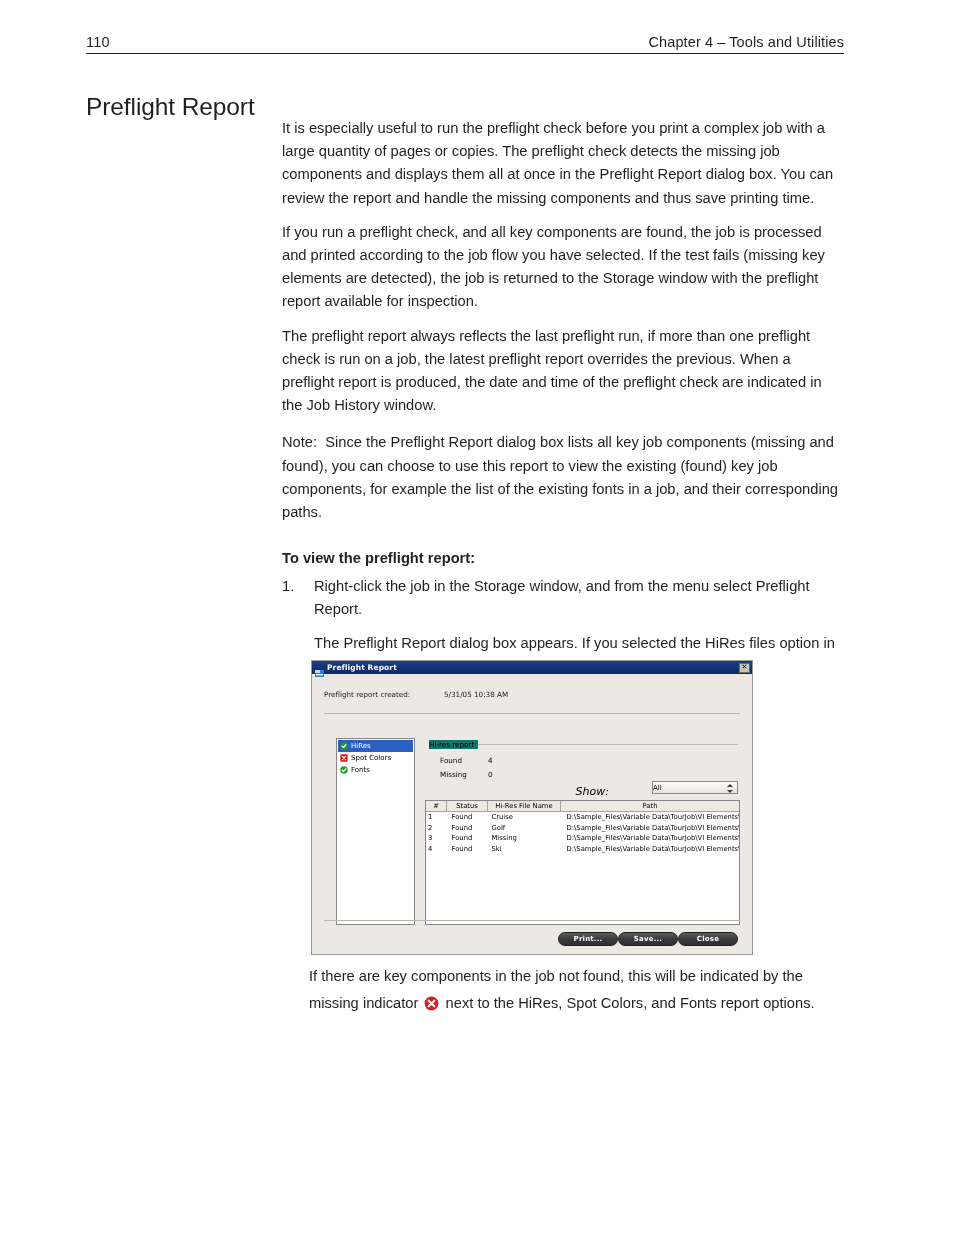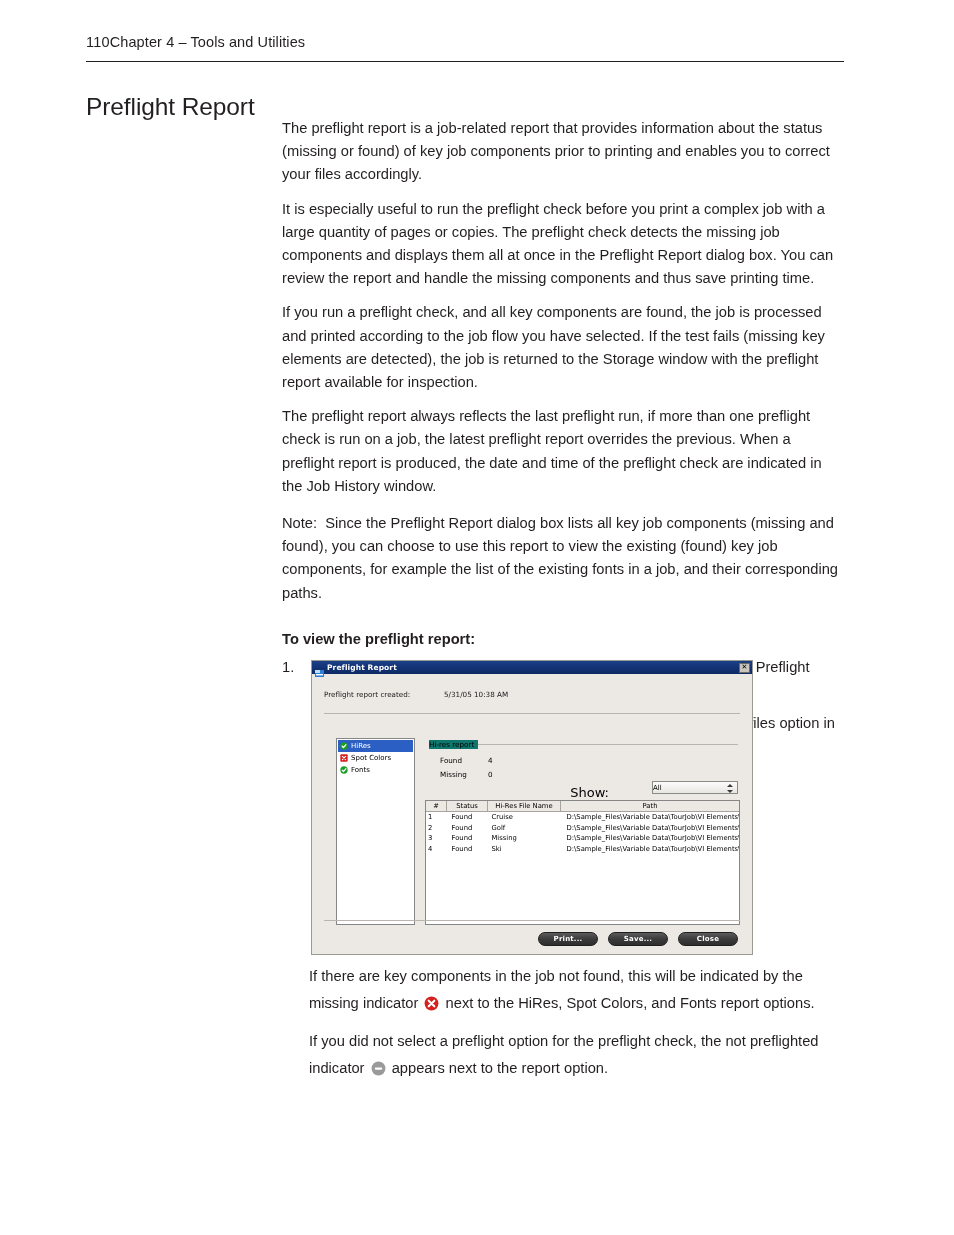--- a/index.html
+++ b/index.html
@@ -16,22 +16,23 @@
     overflow: hidden;
   }
 
   
   .page-header {
     position: absolute;
     left: 86px;
     top: 34px;
     width: 758px;
     border-bottom: 1.3px solid #231f20;
-    padding-bottom: 11px;
-    display: flex;
+    padding-bottom: 3px;
+    display: flex;
+    justify-content: space-between;
     align-items: flex-end;
   }
   .page-number {
     font-size: 14.5px;
     color: #231f20;
     letter-spacing: 0.2px;
   }
   .chapter-title {
     font-size: 14.5px;
     color: #231f20;
@@ -227,21 +228,22 @@
     font-size: 7.2px;
   }
   .stat-label { left: 128px; }
   .stat-val { left: 176px; }
   .r1 { top: 82px; }
   .r2 { top: 96px; }
 
   .show-label {
     position: absolute;
     right: 143px; top: 111px;
-    font-size: 13px;
+    font-size: 11px;
+    font-style: italic;
   }
   .show-select {
     position: absolute;
     right: 14px; top: 107px;
     width: 86px; height: 13px;
     background: linear-gradient(to bottom,#fcfcfc 0%, #e8e6e1 100%);
     border: 1px solid #8b8b86;
     box-sizing: border-box;
     display: flex;
     align-items: center;
@@ -313,21 +315,20 @@
   .dlg-footer-sep {
     position: absolute;
     left: 12px; right: 12px; bottom: 33px;
     height: 1px;
     background: #b9b5ad;
   }
   .btn-row {
     position: absolute;
     right: 14px; bottom: 8px;
     display: flex;
-    gap: 10px;
   }
   .pill {
     width: 60px; height: 14px;
     border-radius: 7px;
     background: linear-gradient(to bottom, #5c5c5c 0%, #3b3b3b 50%, #2e2e2e 100%);
     border: 1px solid #1e1e1e;
     color: #ffffff;
     font-size: 7px;
     font-weight: 700;
     display: flex;
@@ -342,21 +343,20 @@
 
 <div class="page-header">
   <span class="page-number">110</span>
   <span class="chapter-title">Chapter 4 – Tools and Utilities</span>
 </div>
 
 <h1 class="section-title">Preflight Report</h1>
 
 <div class="body-col">
 
-  <p class="para">The preflight report is a job-related report that provides information about the status (missing or found) of key job components prior to printing and enables you to correct your files accordingly.</p>
   <p class="para">It is especially useful to run the preflight check before you print a complex job with a large quantity of pages or copies. The preflight check detects the missing job components and displays them all at once in the Preflight Report dialog box. You can review the report and handle the missing components and thus save printing time.</p>
   <p class="para">If you run a preflight check, and all key components are found, the job is processed and printed according to the job flow you have selected. If the test fails (missing key elements are detected), the job is returned to the Storage window with the preflight report available for inspection.</p>
   <p class="para">The preflight report always reflects the last preflight run, if more than one preflight check is run on a job, the latest preflight report overrides the previous. When a preflight report is produced, the date and time of the preflight check are indicated in the Job History window.</p>
 
   <div class="note-block">
     <p class="para"><b>Note:</b>&nbsp; <span>Since the Preflight Report dialog box lists all key job components (missing and found), you can choose to use this report to view the existing (found) key job components, for example the list of the existing fonts in a job, and their corresponding paths.</span></p>
   </div>
 
   <div class="subhead">To view the preflight report:</div>
 
@@ -486,18 +486,14 @@
   </div>
 </div>
 
 <div class="body-col" style="top:963px;left:309px;width:535px;">
 
   <p class="para" style="line-height:27px;"><span>If there are key components in the job not found, this will be indicated by the </span><b>missing</b><span> indicator </span><span class="ind"><svg viewBox="0 0 16 16">
           <circle cx="8" cy="8" r="7.4" fill="#d6201e"></circle>
           <path d="M5 5 L11 11 M11 5 L5 11" stroke="#ffffff" stroke-width="2.2" stroke-linecap="round"></path>
         </svg></span><span> next to the </span><b>HiRes</b><span>, </span><b>Spot Colors</b><span>, and </span><b>Fonts</b><span> report options.</span></p>
 
-  <p class="para" style="line-height:27px;"><span>If you did not select a preflight option for the preflight check, the </span><b>not preflighted</b><span> indicator </span><span class="ind"><svg viewBox="0 0 16 16">
-          <circle cx="8" cy="8" r="7.4" fill="#9a9a9a"></circle>
-          <rect x="4" y="7" width="8" height="2.2" rx="1.1" fill="#ffffff"></rect>
-        </svg></span><span> appears next to the report option.</span></p>
 
 </div>
 
 </body></html>

